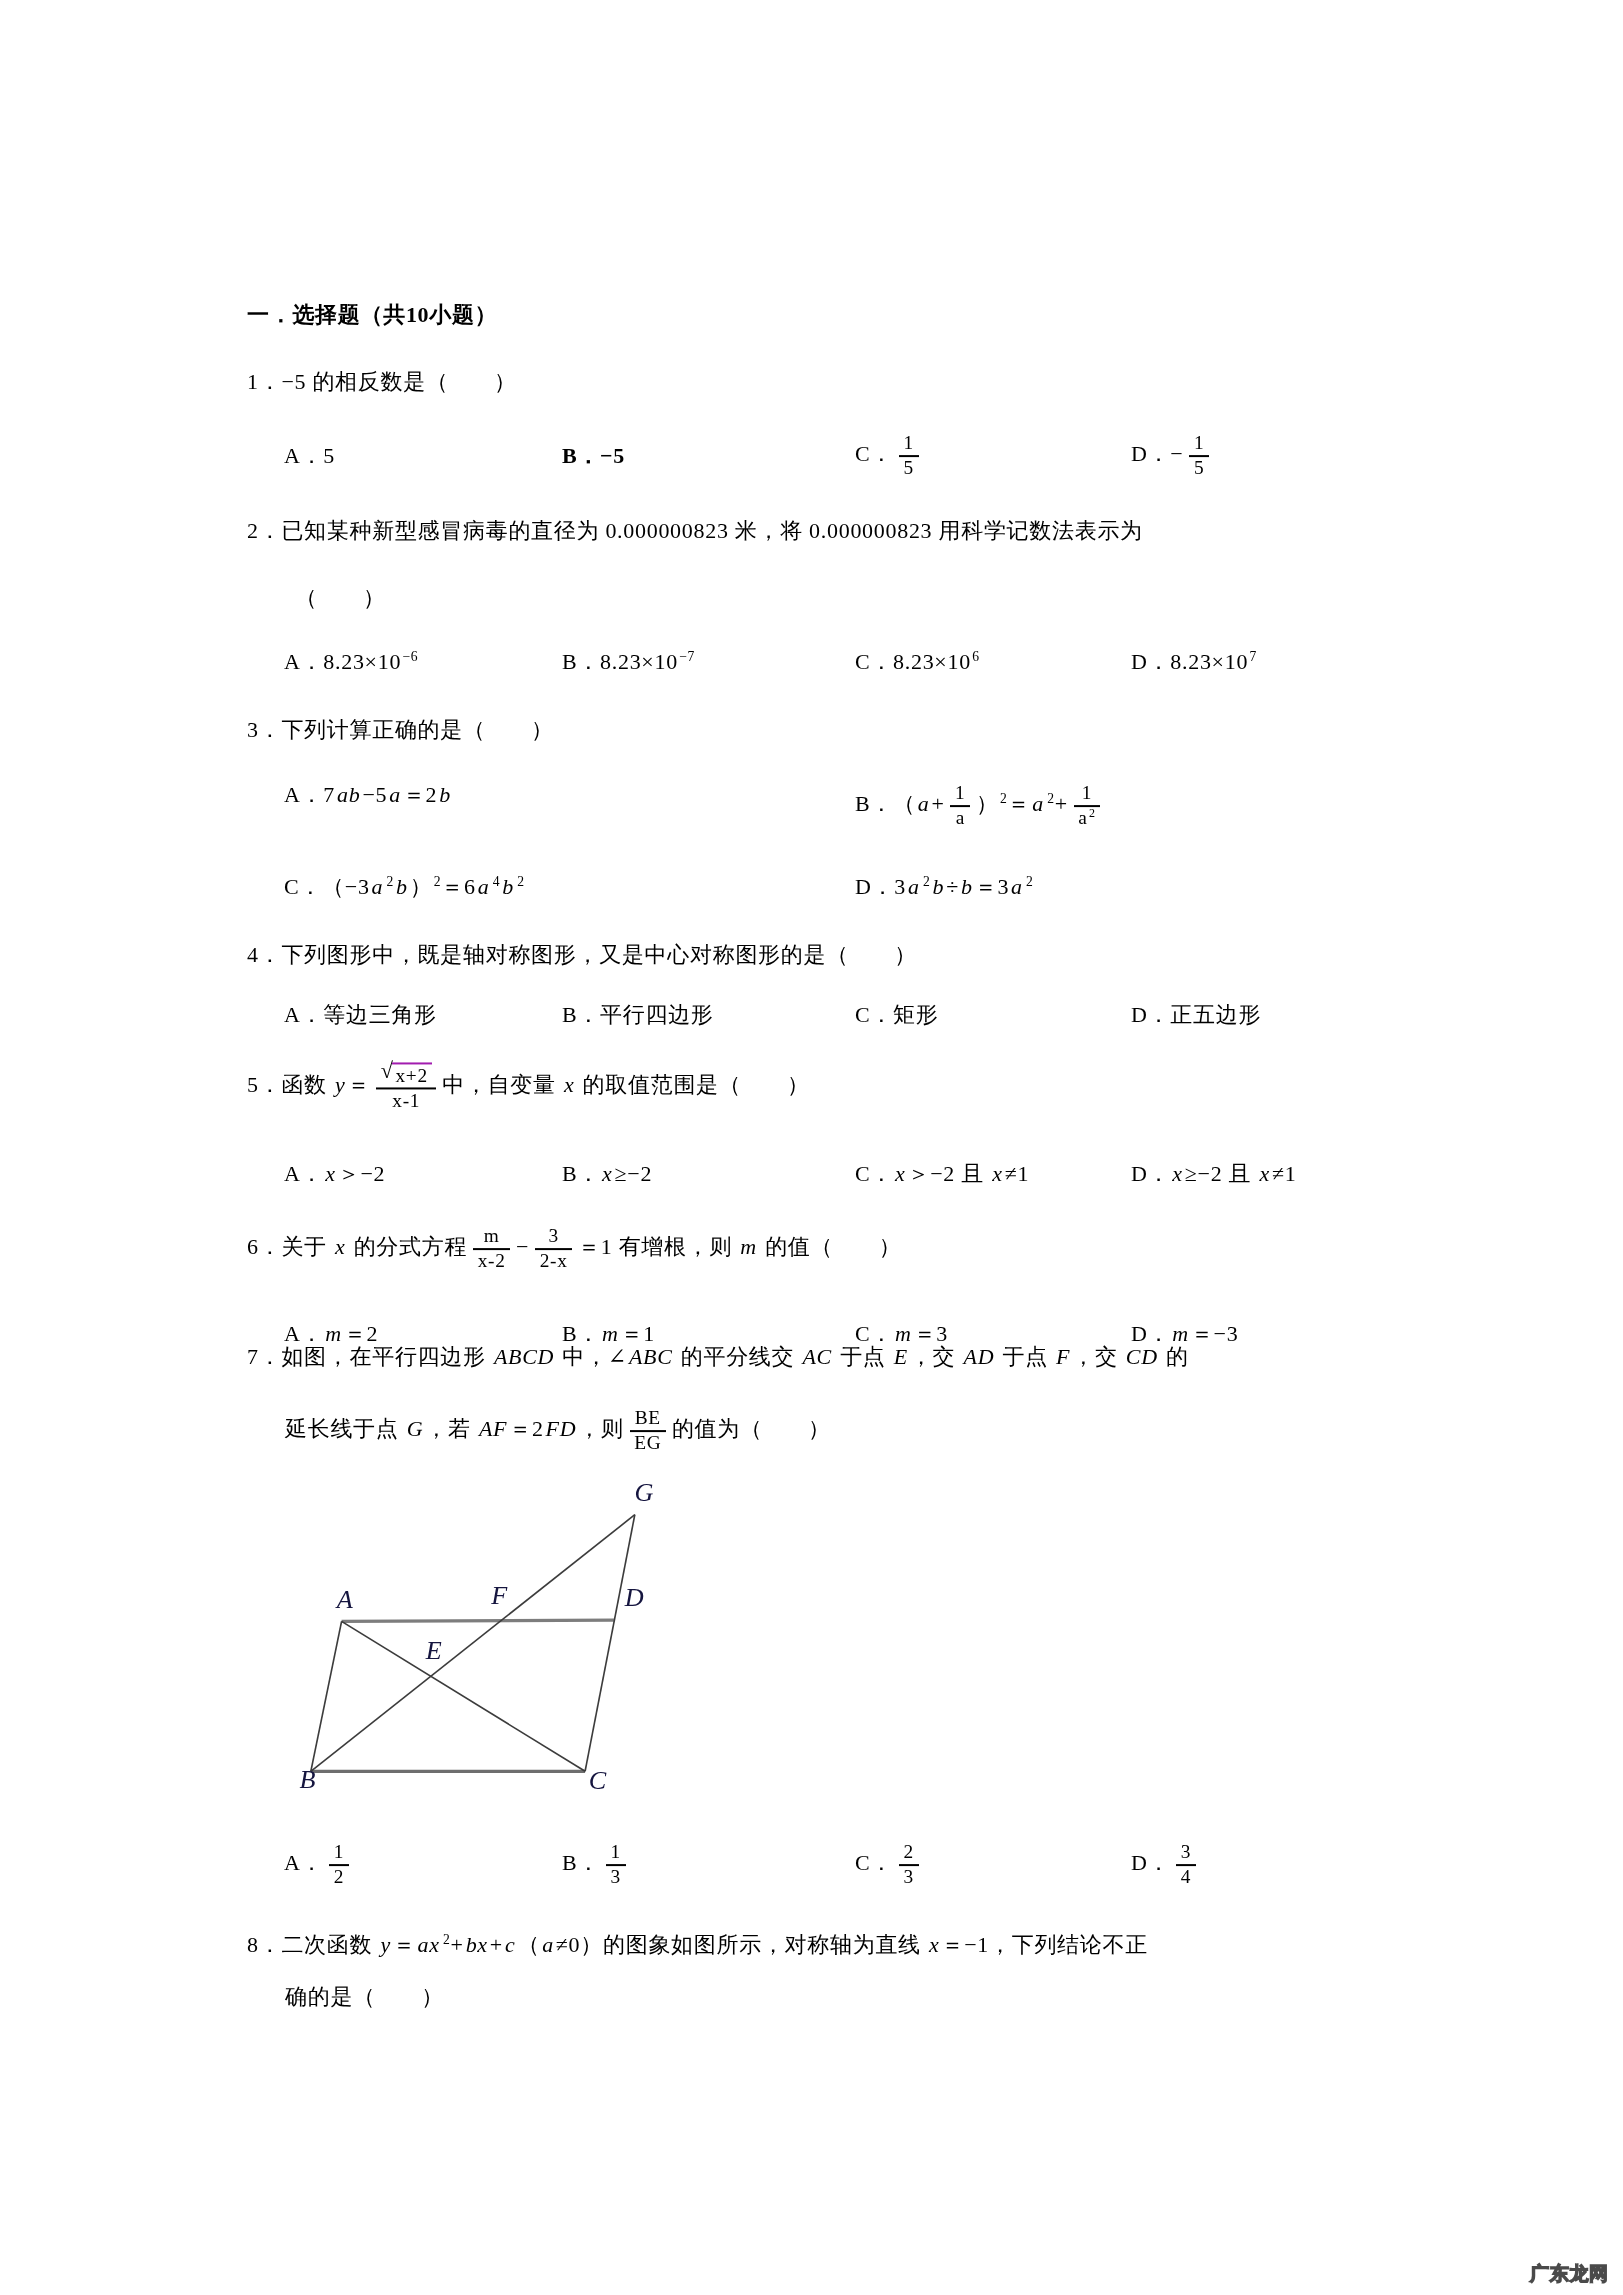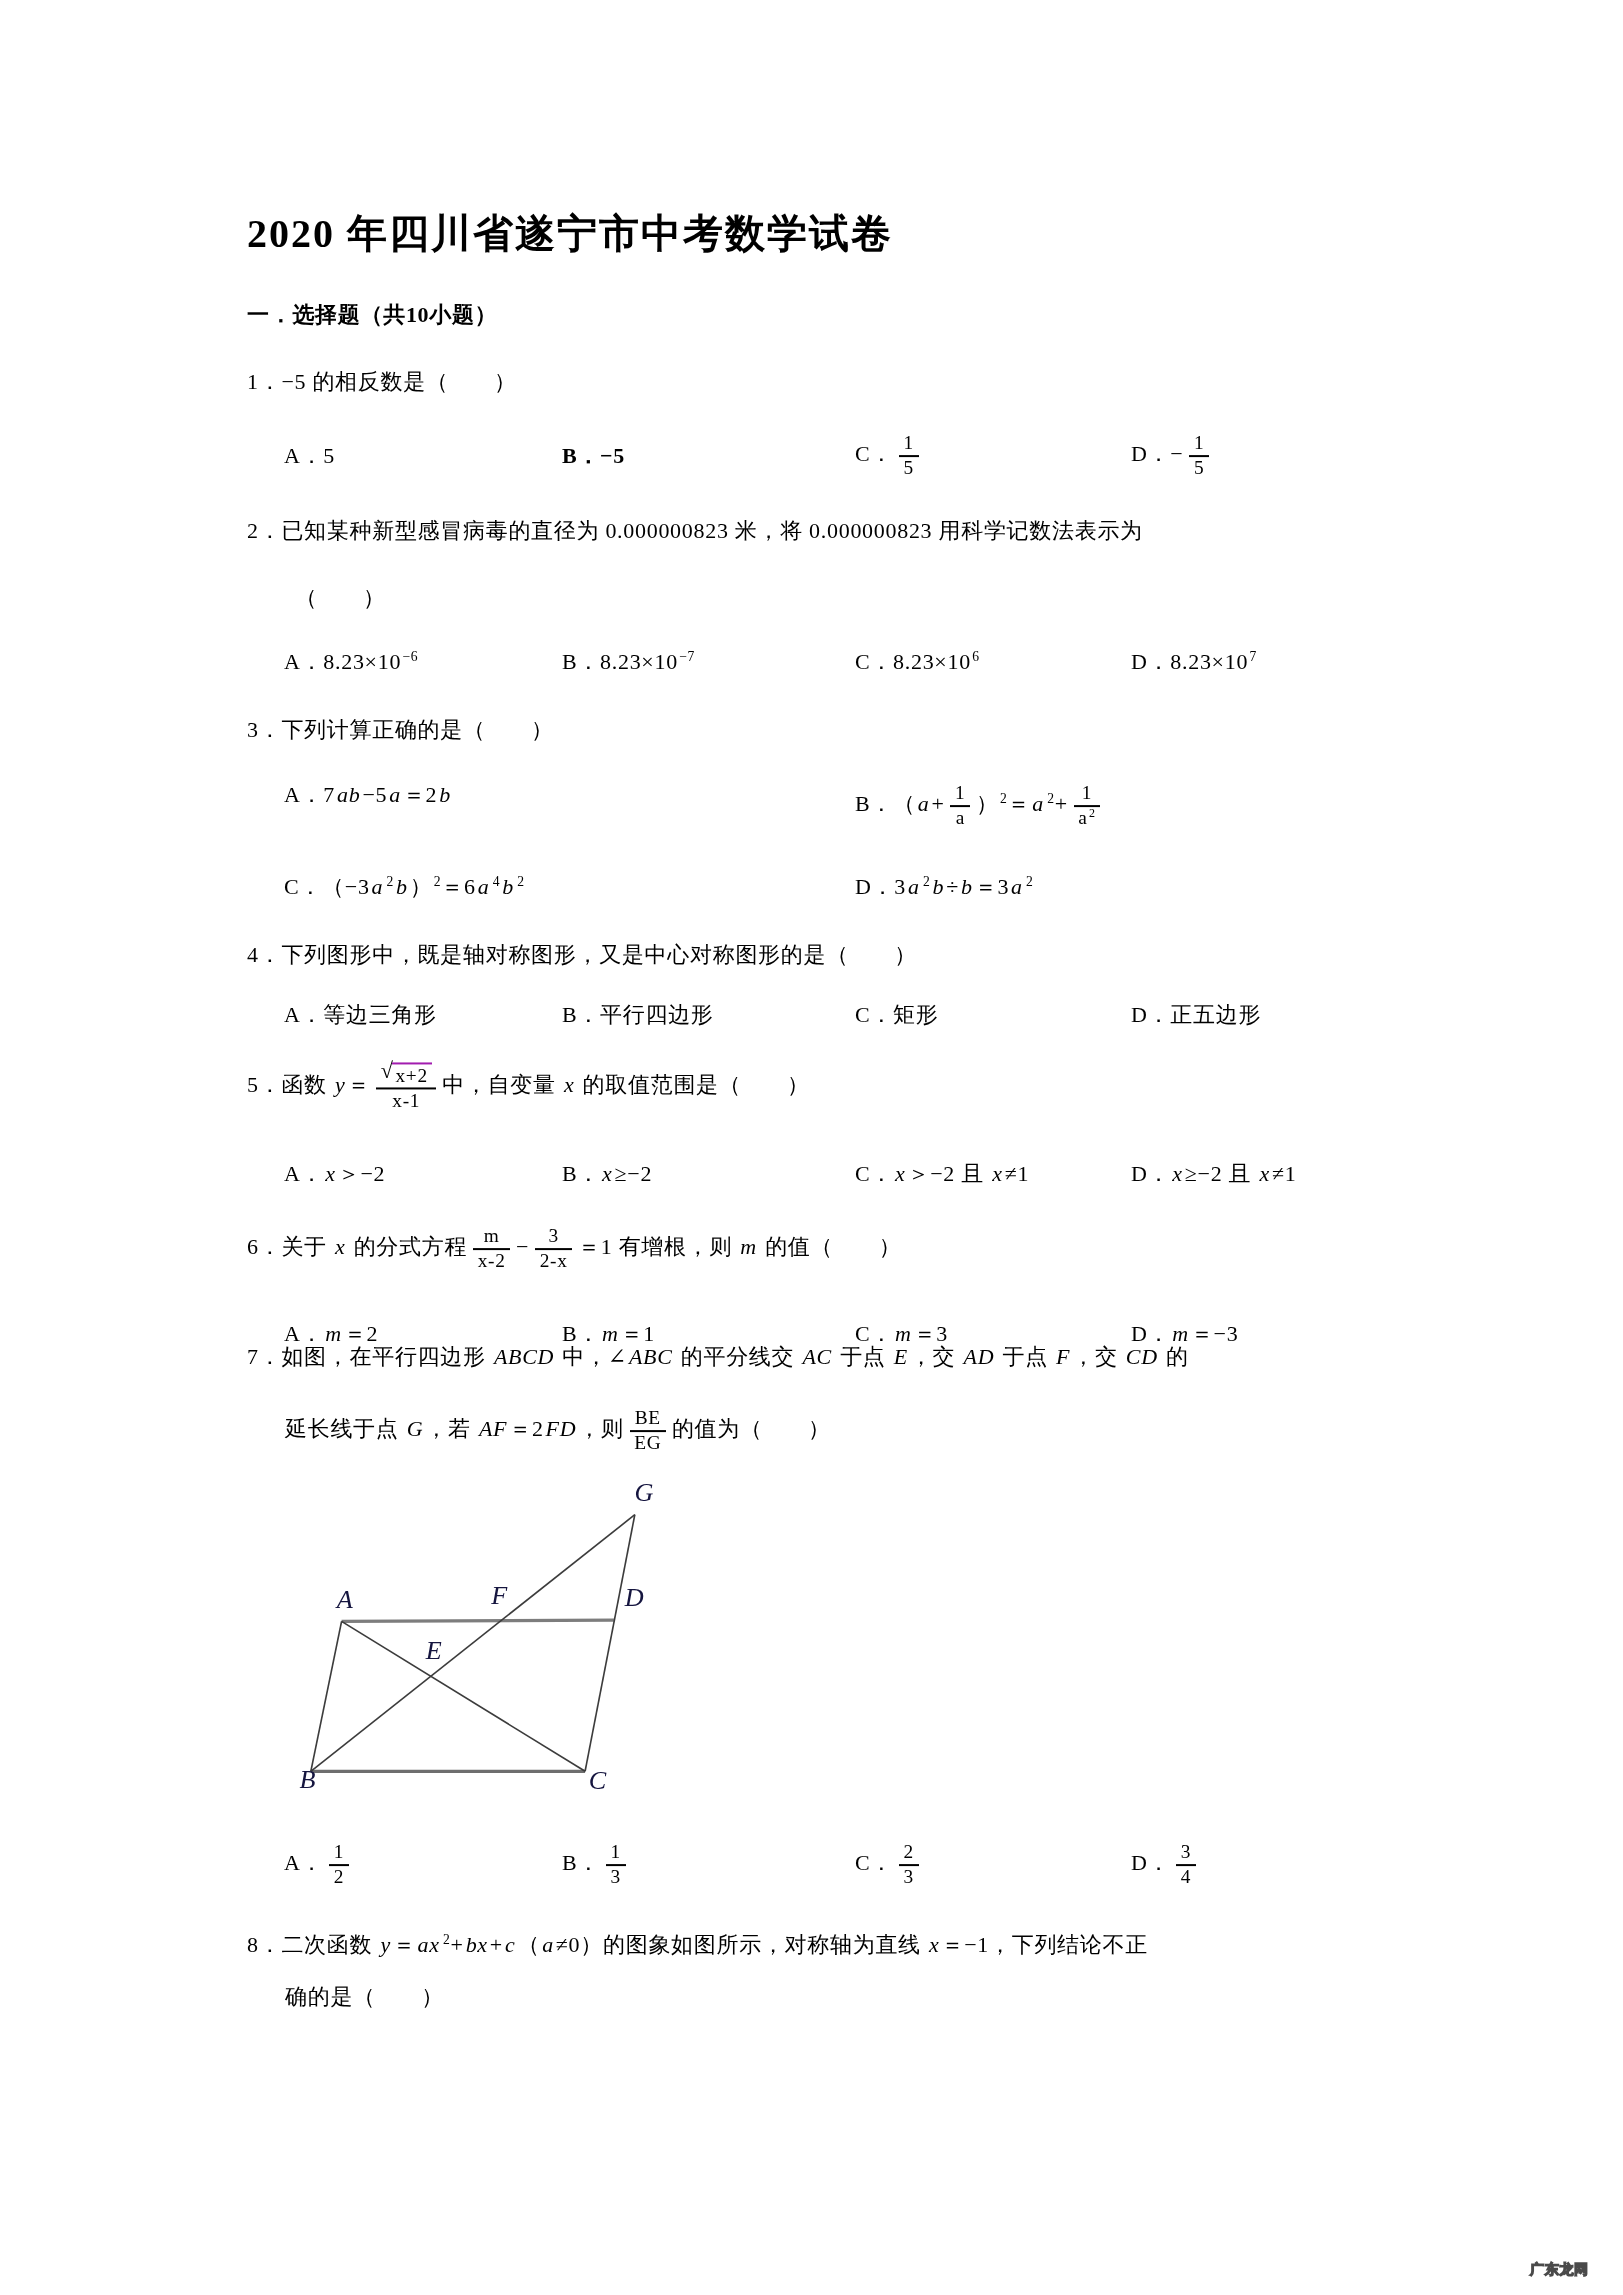--- a/index.html
+++ b/index.html
@@ -14,29 +14,28 @@
   .frac{display:inline-flex;flex-direction:column;align-items:center;vertical-align:middle;
         margin:0 5.9px;font-size:0.88em;line-height:1.05;}
   .fr-n,.fr-d{padding:1.3px 4.6px;text-align:center;}
   .fr-b{align-self:stretch;height:2px;background:#000;}
   .sqrt{display:inline-flex;align-items:flex-start;vertical-align:middle;}
   .rad{font-size:1.15em;line-height:0.85;margin-right:-2px;}
   .sq-b{border-top:2px solid #a21caf;padding:1.3px 3.9px 0;}
   .fig{position:absolute;}
   .fig text{font-style:italic;font-size:40px;font-family:"Liberation Serif","DejaVu Serif",serif;
             fill:#15153f;text-anchor:middle;}
-  .watermark{position:absolute;left:1530px;top:2261px;font-size:14px;font-weight:bold;
+  .watermark{position:absolute;left:1530px;top:2261px;font-size:19px;font-weight:bold;
              font-family:"DejaVu Sans","Liberation Sans",sans-serif;color:#ffffff;
              -webkit-text-stroke:1.3px #4a4a4a;letter-spacing:0.7px;}
 </style>
 </head>
 <body>
 
 <div class="page">
-  <div class="line title" style="left:247px;top:234px">2020 年四川省遂宁市中考数学试卷</div>
   <div class="line bold" style="left:247px;top:315px">一．选择题（共10小题）</div>
   <div id="qlines">
       <div class="line" style="left: 247px; top: 382px;"><span>1．−5 的相反数是（　　）</span></div>
       <div class="line" style="left: 284px; top: 456px;"><span>A．5</span></div>
       <div class="line" style="left: 562px; top: 456px; font-weight: bold;"><span>B．−5</span></div>
       <div class="line" style="left: 855px; top: 456px;"><span>C．</span><span class="frac">
           <span class="fr-n"><span>1</span></span>
           <span class="fr-b"></span>
           <span class="fr-d"><span>5</span></span>
         </span></div>

